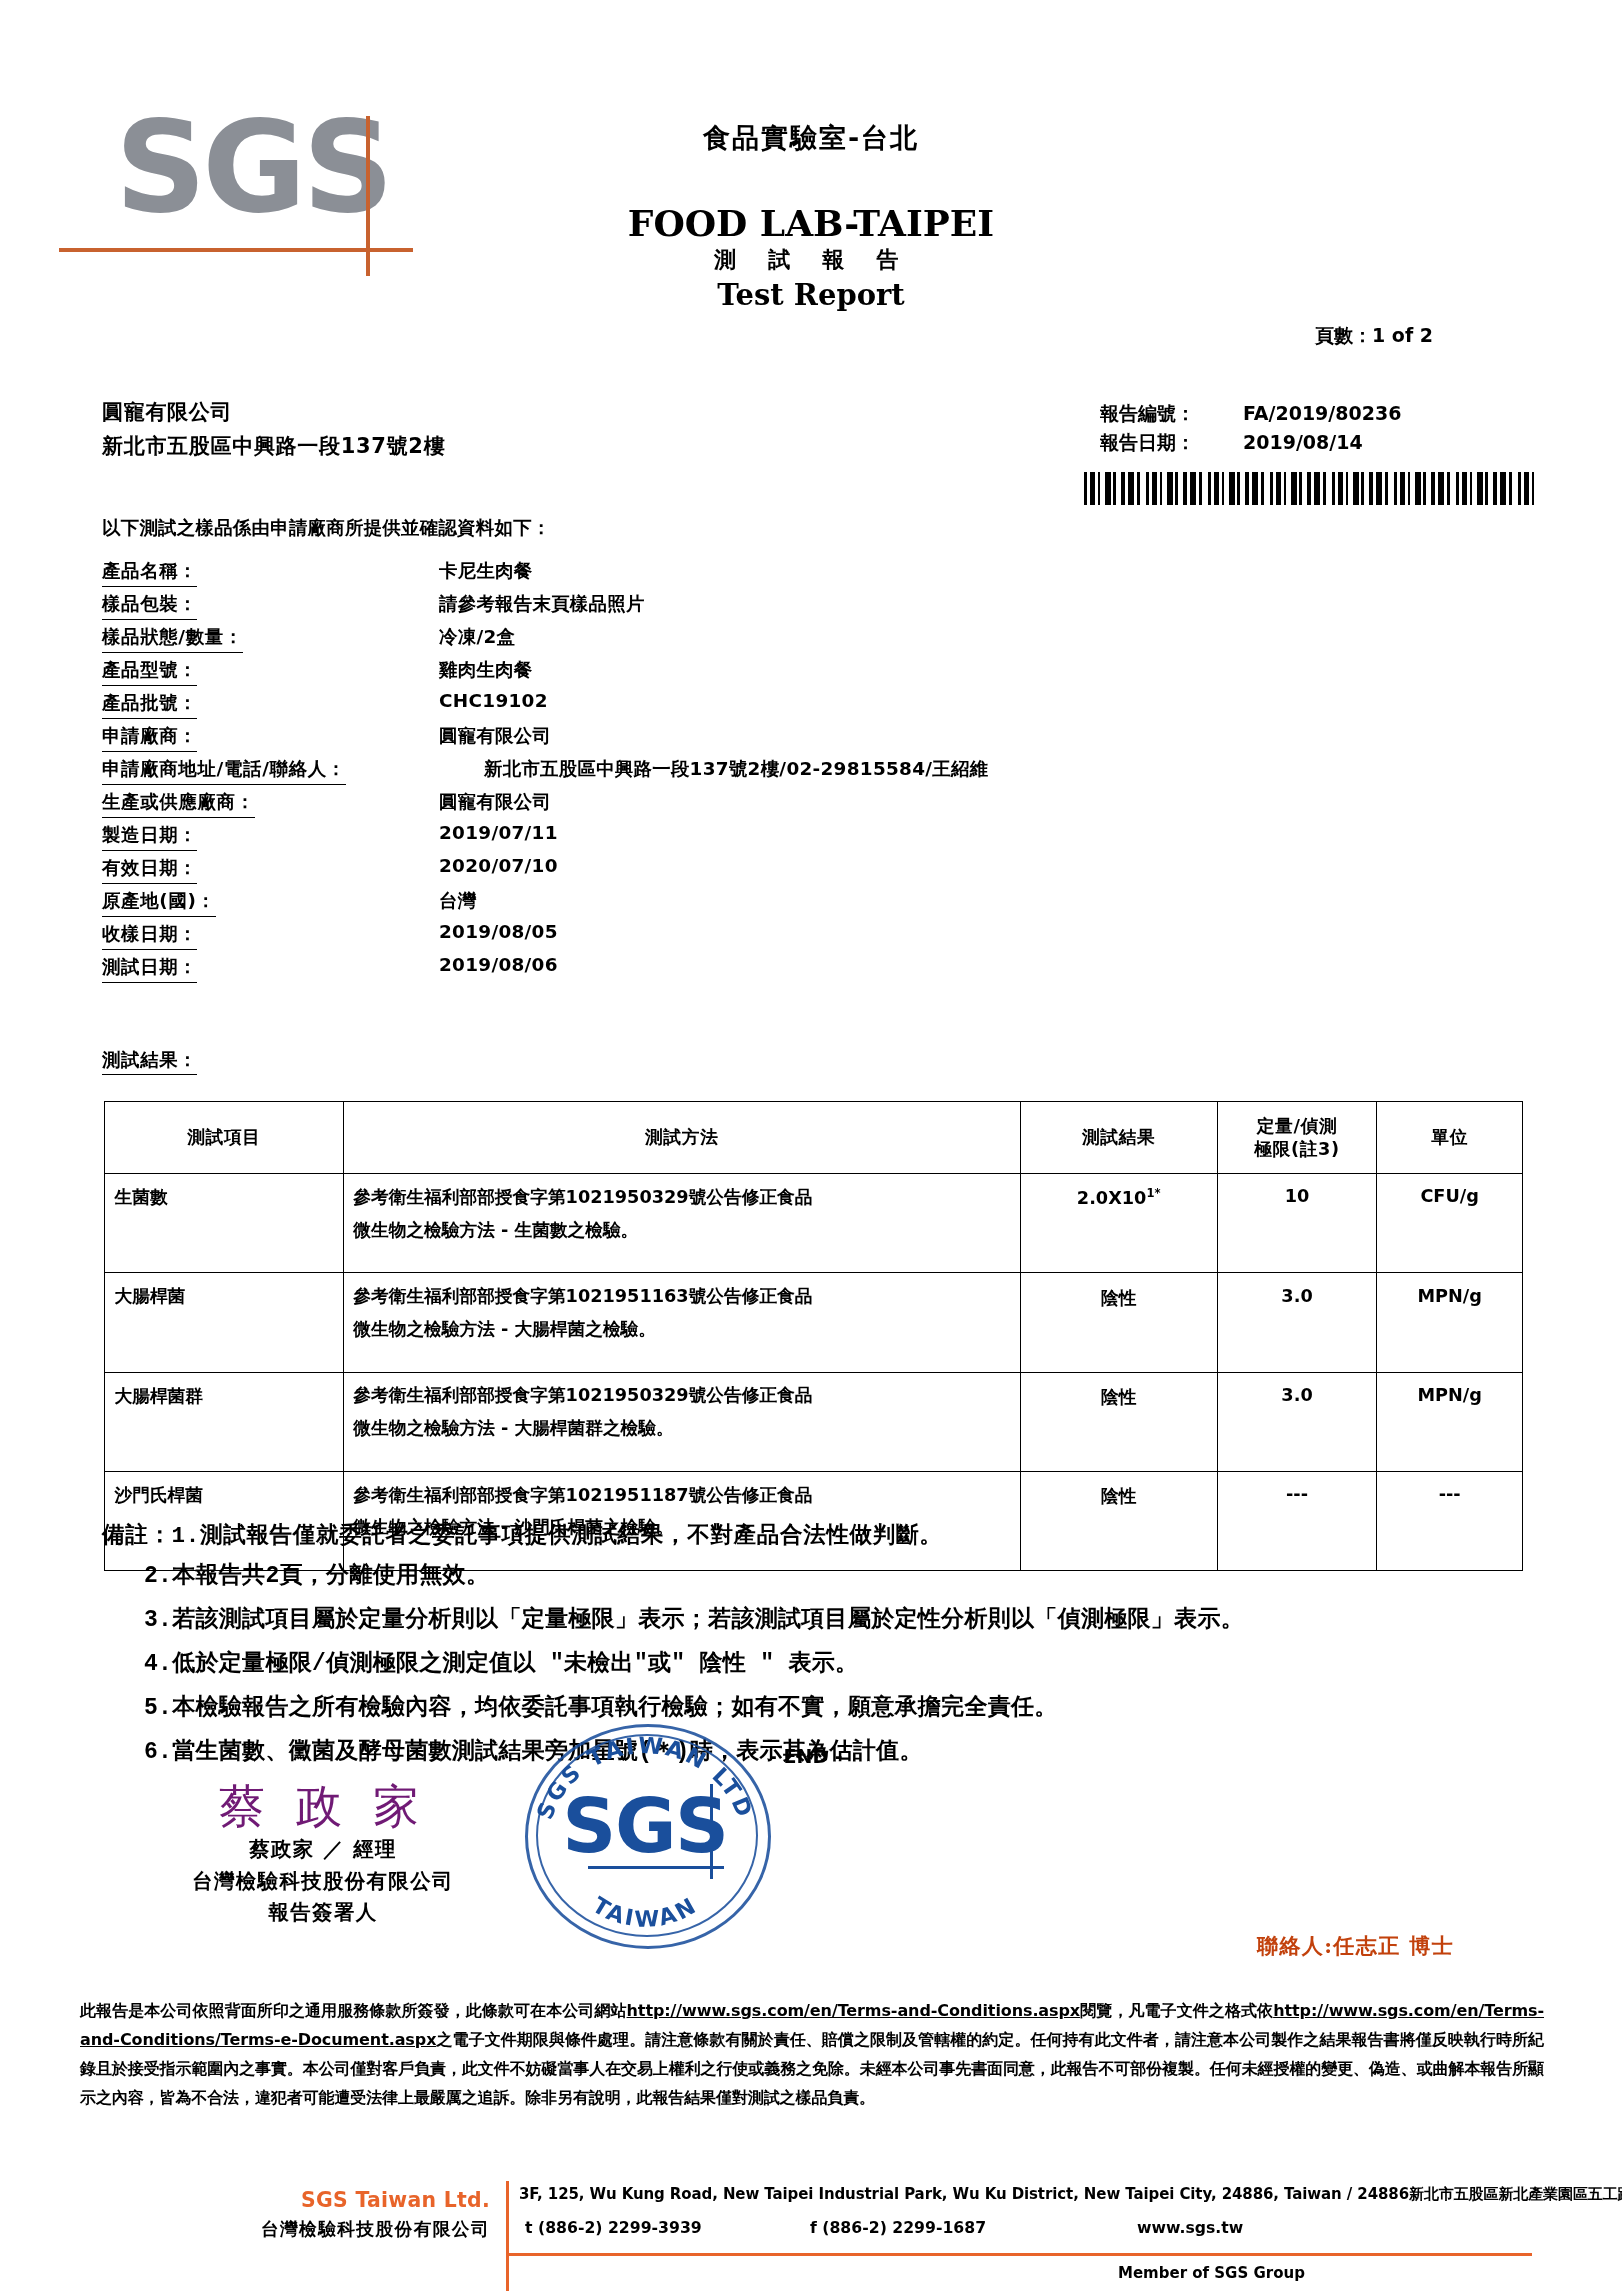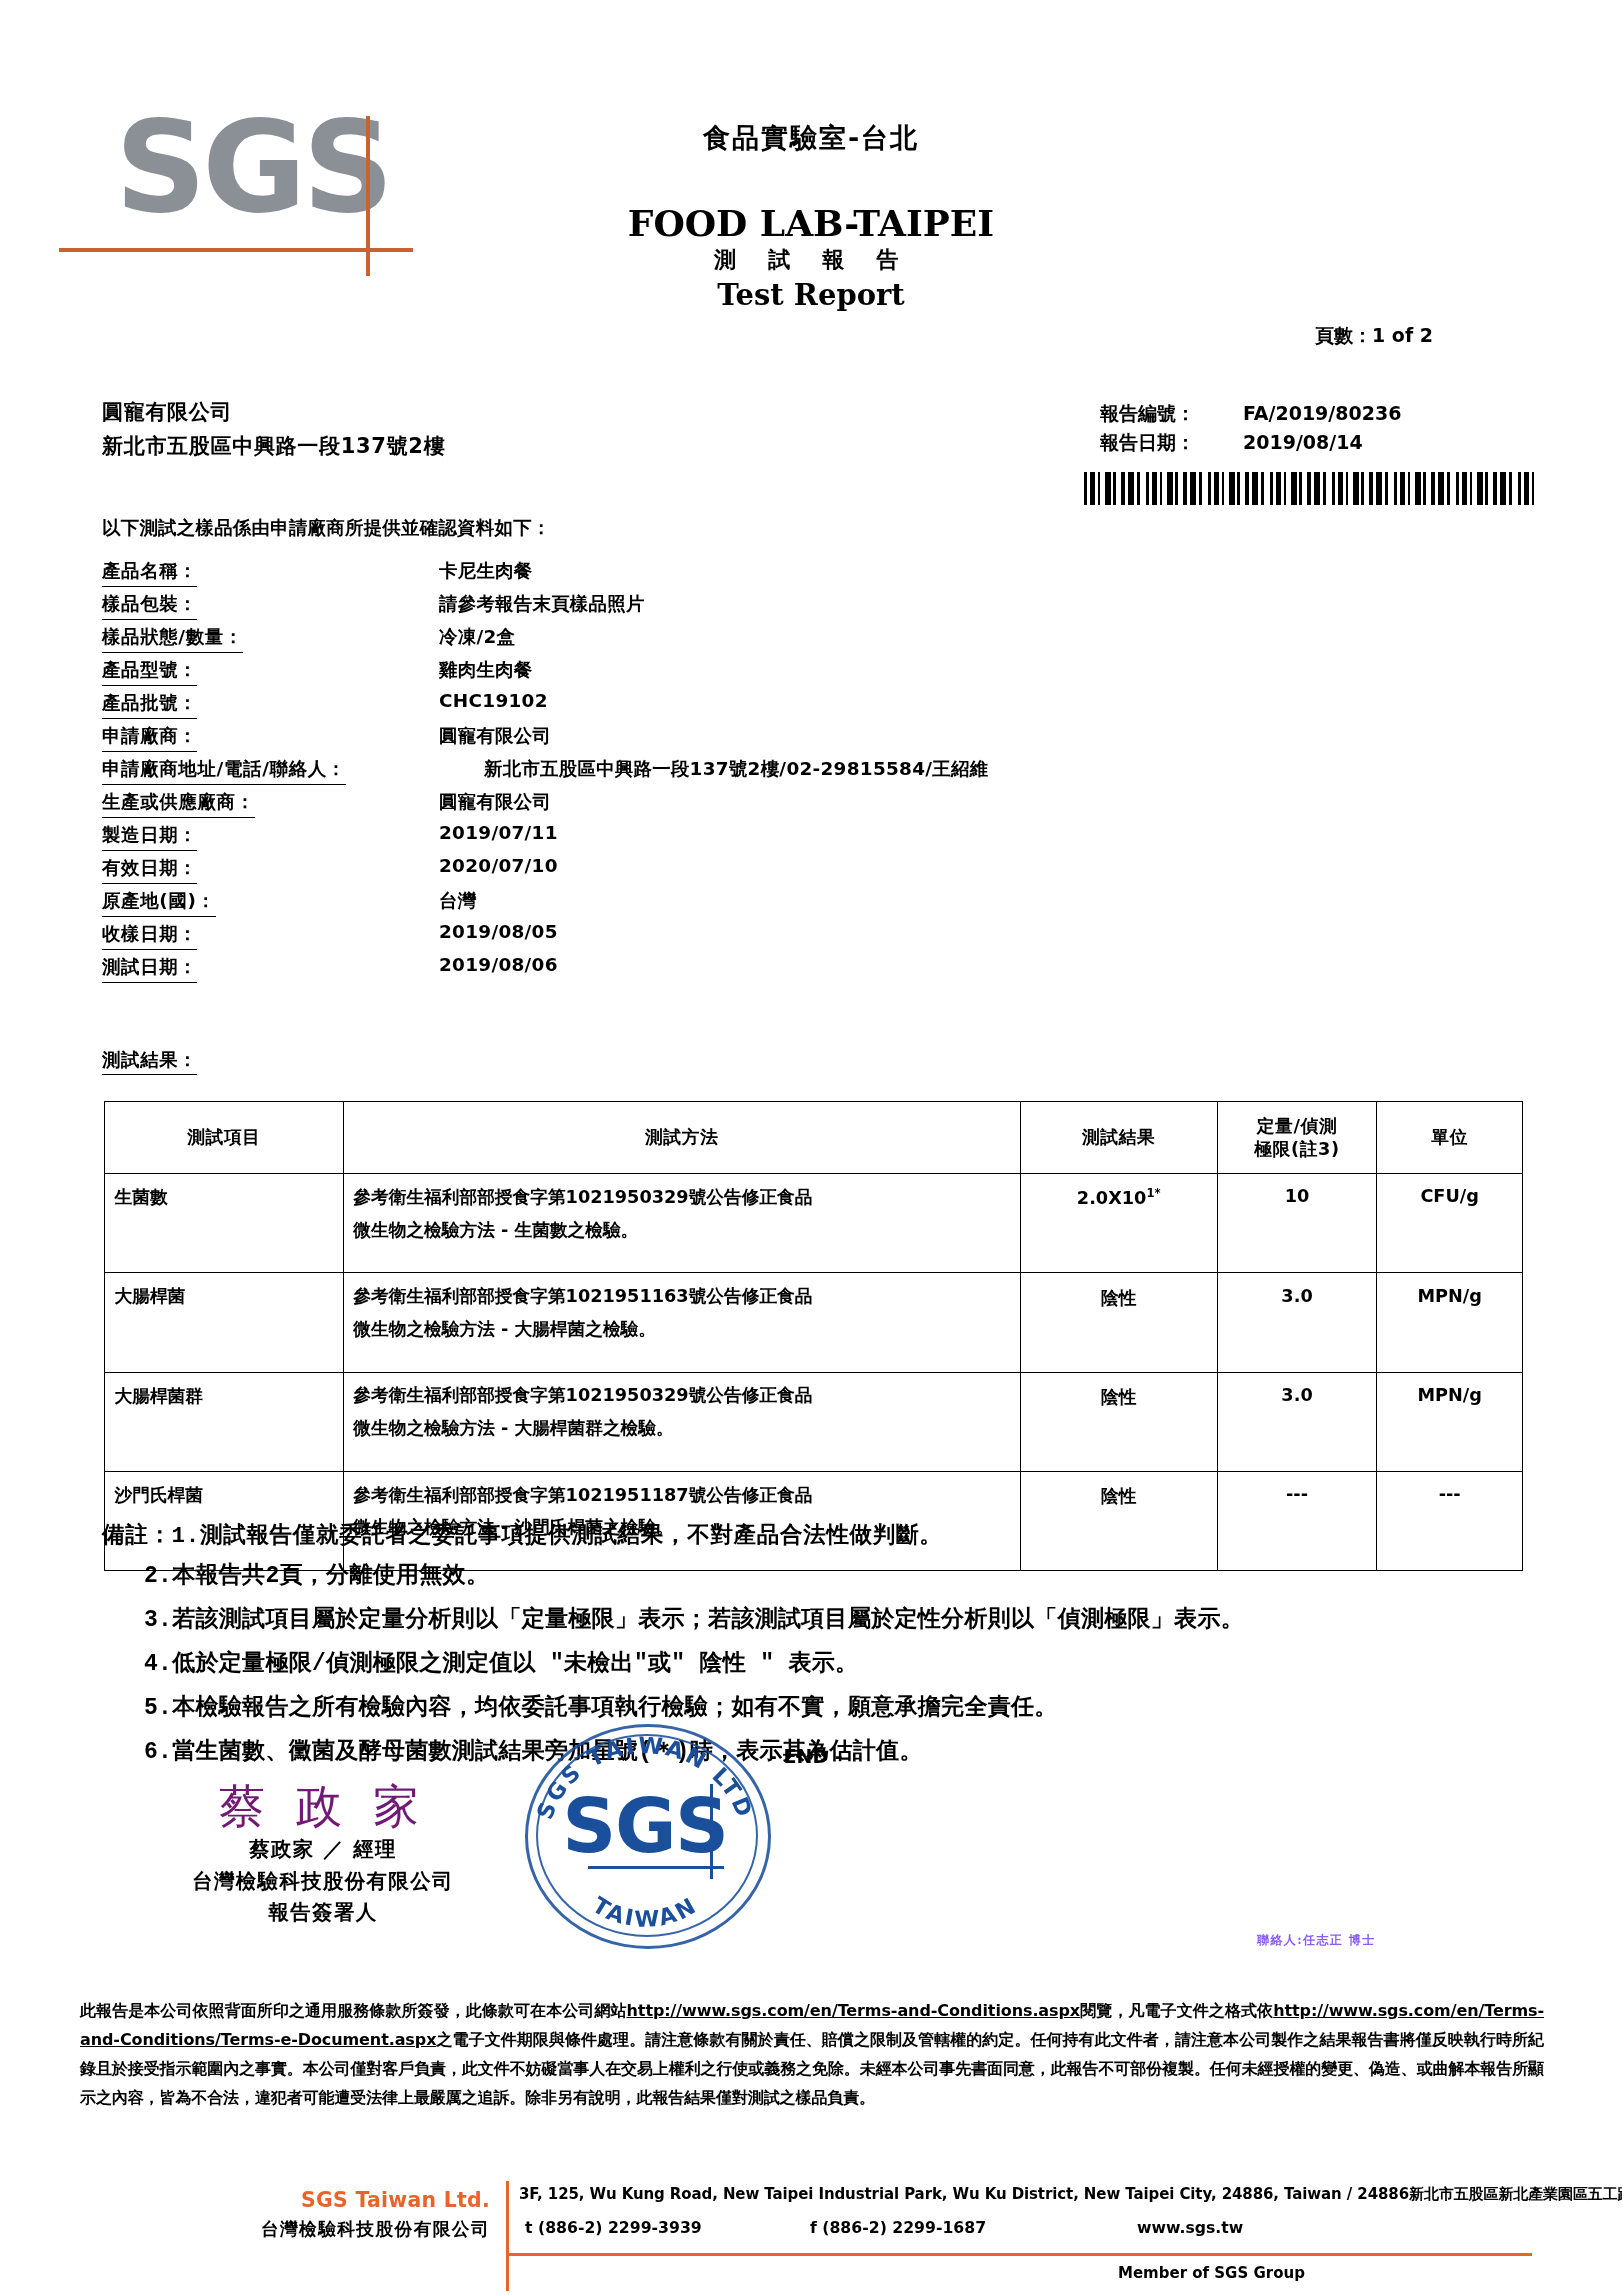--- a/index.html
+++ b/index.html
@@ -331,25 +331,25 @@
     font-family: "DejaVu Sans", sans-serif;
     font-size: 33px;
     font-weight: bold;
     fill: #1a4f9c;
     letter-spacing: 4px;
   }
 
   .contact {
     position: absolute;
     left: 1257px; top: 1932px;
-    font-size: 12px;
+    font-size: 21px;
     font-weight: bold;
     font-family: "DejaVu Serif", "Liberation Serif", serif;
     letter-spacing: 1.4px;
-    color: #8b5cf6;
+    color: #c2410c;
   }
 
   
   .disc {
     position: absolute;
     left: 80px; top: 1996px;
     width: 1464px;
     font-size: 16px;
     font-weight: bold;
     line-height: 1.82;

